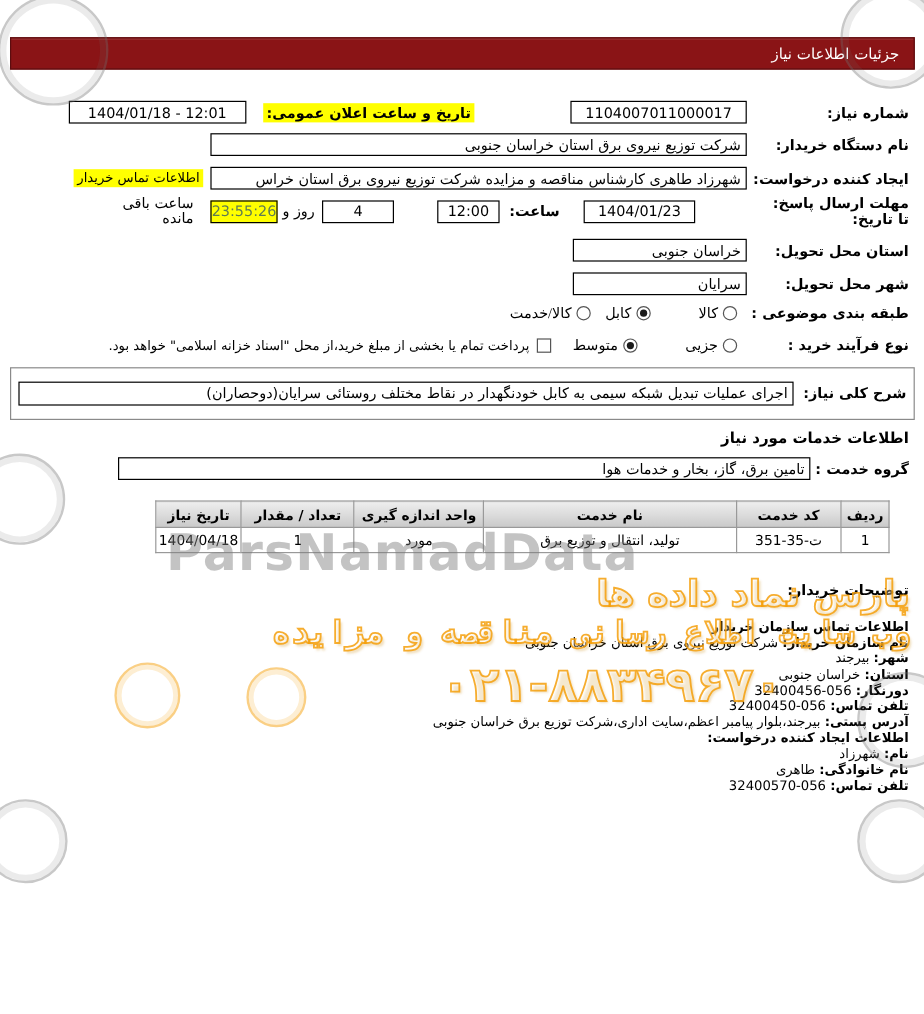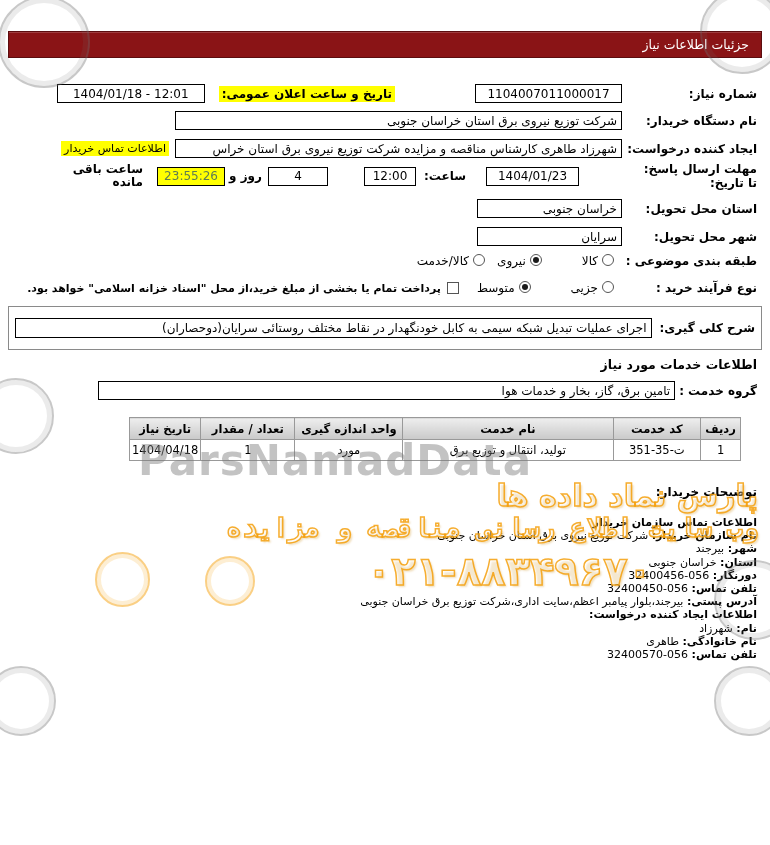--- a/index.html
+++ b/index.html
@@ -19,41 +19,41 @@
     background:#8a1416; border:1px solid #5c0d0f;
     box-shadow: inset 0 1px 0 rgba(255,255,255,.18);
     display:flex; align-items:center; padding:0 12px;
   }
   .titlebar .title { color:#fff; font-size:12.5px; }
 
   
   .frow { position:absolute; right:13px; display:flex; align-items:center; height:19px; }
   .lblcol { width:135px; font-weight:bold; flex:none; white-space:nowrap; }
   .lbl { font-weight:bold; flex:none; white-space:nowrap; }
-  .plain { font-weight:bold; }
+  .plain { font-weight:normal; }
   .lblwrap { width:118px; font-weight:bold; white-space:normal; line-height:14px; flex:none; }
   .box {
     border:1px solid #000; background:#fff; height:19px;
     display:flex; align-items:center; padding:0 4px; flex:none;
     overflow:hidden; white-space:nowrap;
   }
   .box.center { justify-content:center; }
   .ltr { direction:ltr; }
   .hl { background:#ffff00; padding:1px 3px; }
   .countdown { color:#5f7d52; }
   .smalltext { font-size:11px; }
   .wraptext { white-space:normal; width:72px; line-height:13px; flex:none; }
 
   .radio {
     width:12px; height:12px; border:1px solid #555; border-radius:50%;
     background:#fff; display:inline-block; position:relative; flex:none;
   }
   .radio.checked::after { content:""; position:absolute; inset:2px; background:#1a1a1a; border-radius:50%; }
   .checkbox { width:12px; height:12px; border:1px solid #555; background:#fff; display:inline-block; flex:none; }
-  .opt { display:flex; align-items:flex-start; flex:none; }
+  .opt { display:flex; align-items:center; flex:none;font-family:Liberation Serif, serif; }
   .opt .optlbl { margin-right:4px; white-space:nowrap; }
 
   
   .groupbox {
     position:absolute; left:8px; right:8px; top:306px; height:44px;
     border:1px solid #8a8a8a; display:flex; align-items:center; padding:0 6px;
   }
   .groupbox .lbl { margin-left:8px; }
   .groupbox .box { flex:1; height:20px; }
 
@@ -117,21 +117,21 @@
     <span class="hl smalltext" style="margin-right:6px">اطلاعات تماس خریدار</span>
   </div>
 
   <div class="frow" style="top:161px;height:30px">
     <span class="lblwrap">مهلت ارسال پاسخ: تا تاریخ:</span>
     <span class="box center ltr" style="width:93px;margin-right:60px">1404/01/23</span>
     <span class="lbl" style="margin-right:20px">ساعت:</span>
     <span class="box center ltr" style="width:52px;margin-right:8px">12:00</span>
     <span class="box center" style="width:60px;margin-right:36px">4</span>
     <span class="plain" style="margin-right:6px;flex:none">روز و</span>
-    <span class="box center ltr hl countdown" style="width:68px;margin-right:4px;border-color:#000">23:55:26</span>
+    <span class="box center ltr hl countdown" style="width:56px;margin-right:4px;border-color:#000">23:55:26</span>
     <span class="plain wraptext" style="margin-right:14px">ساعت باقی مانده</span>
   </div>
 
   <div class="frow" style="top:199px">
     <span class="lblcol">استان محل تحویل:</span>
     <span class="box" style="width:145px">خراسان جنوبی</span>
   </div>
 
   <div class="frow" style="top:227px">
     <span class="lblcol">شهر محل تحویل:</span>
@@ -139,21 +139,21 @@
   </div>
 
   <div class="frow" style="top:253px;height:16px">
     <span class="lblcol">طبقه بندی موضوعی :</span>
     <span class="opt" style="margin-right:8px">
       <span class="radio"></span>
       <span class="optlbl">کالا</span>
     </span>
     <span class="opt" style="margin-right:40px">
       <span class="radio checked"></span>
-      <span class="optlbl">نیروی</span>
+      <span class="optlbl">کابل</span>
     </span>
     <span class="opt" style="margin-right:12px">
       <span class="radio"></span>
       <span class="optlbl">کالا/خدمت</span>
     </span>
   </div>
 
   <div class="frow" style="top:280px;height:16px">
     <span class="lblcol">نوع فرآیند خرید :</span>
     <span class="opt" style="margin-right:8px">
@@ -162,21 +162,21 @@
     </span>
     <span class="opt" style="margin-right:40px">
       <span class="radio checked"></span>
       <span class="optlbl">متوسط</span>
     </span>
     <span class="checkbox" style="margin-right:18px"></span>
     <span class="plain smalltext" style="margin-right:6px;flex:none">پرداخت تمام یا بخشی از مبلغ خرید،از محل "اسناد خزانه اسلامی" خواهد بود.</span>
   </div>
 
   <div class="groupbox">
-    <span class="lbl">شرح کلی گیری:</span>
+    <span class="lbl">شرح کلی نیاز:</span>
     <span class="box">اجرای عملیات تبدیل شبکه سیمی به کابل خودنگهدار در نقاط مختلف روستائی سرایان(دوحصاران)</span>
   </div>
 
   <div class="sectitle" style="top:357px">اطلاعات خدمات مورد نیاز</div>
 
   <div class="frow" style="top:381px">
     <span class="lbl">گروه خدمت :</span>
     <span class="box" style="width:577px;margin-right:4px">تامین برق، گاز، بخار و خدمات هوا</span>
   </div>
 

